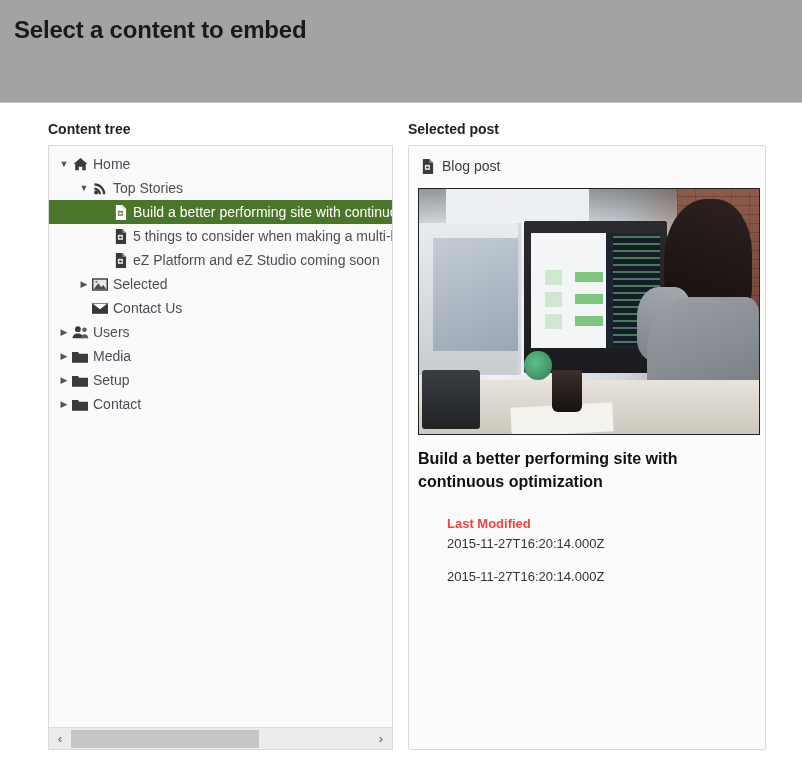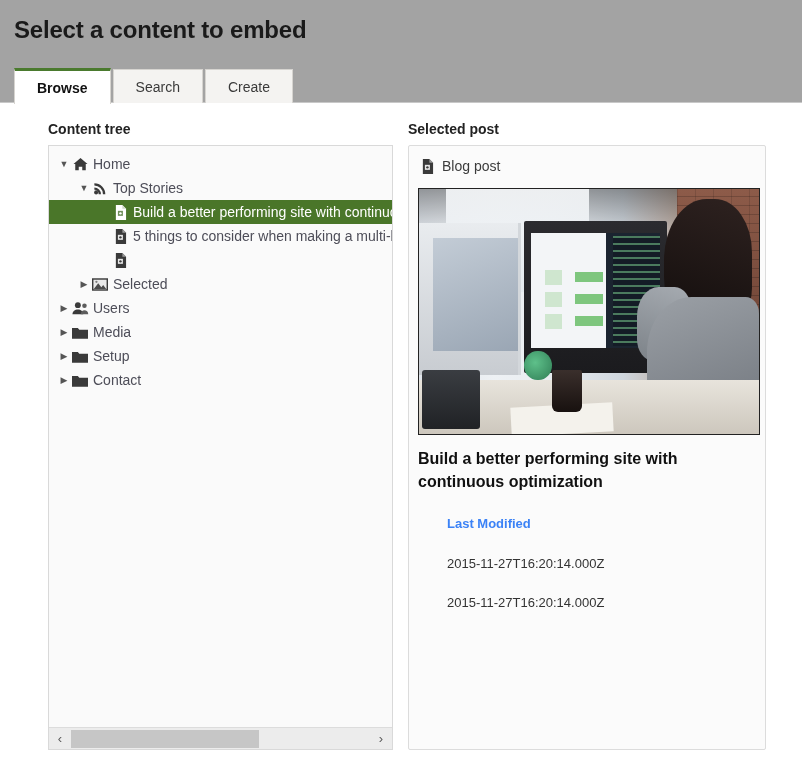--- a/index.html
+++ b/index.html
@@ -243,41 +243,35 @@
     font-size: 16px; font-weight: bold;
     color: #111111;
     line-height: 1.42;
   }
   .meta {
     position: absolute; left: 38px; top: 368px;
     width: 300px;
   }
   .meta-block { margin-bottom: 14px; }
   .meta-key {
-    font-size: 13px; font-weight: bold; color: #3b82f6;
+    font-size: 13px; font-weight: bold; color: #ef4444;
     line-height: 1.5;
   }
   .meta-val {
     font-size: 13px; color: #333333;
     line-height: 1.5;
-    margin-top: 20px;
   }
 </style>
 </head>
 <body>
 
 <div class="window">
 
   <div class="header">
     <div class="header-title">Select a content to embed</div>
-    <div class="tabs">
-      <div class="tab active">Browse</div>
-      <div class="tab">Search</div>
-      <div class="tab">Create</div>
-    </div>
   </div>
 
   <div class="body">
 
     <div class="section-label lbl-tree">Content tree</div>
     <div class="section-label lbl-sel">Selected post</div>
 
     <div class="tree-panel">
       <div class="tree-inner">
 
@@ -332,35 +326,47 @@
         <div class="tree-row d2">
           <span class="twisty empty">▶</span>
           <span class="ticon">
             <svg width="13" height="15" viewBox="0 0 14 16">
               <path fill="#3a3a3a" d="M2 0h7l4 4v12H2z"></path>
               <path fill="#9a9a9a" d="M9 0l4 4H9z"></path>
               <rect x="4.2" y="6.2" width="5.4" height="5.4" fill="#e8e8e8"></rect>
               <circle cx="6.9" cy="8.9" r="1.3" fill="#3a3a3a"></circle>
             </svg>
           </span>
+          <span class="tlabel">eZ Platform and eZ Studio coming soon</span>
         </div>
 
         <div class="tree-row d1">
           <span class="twisty">▶</span>
           <span class="ticon">
             <svg width="16" height="13" viewBox="0 0 18 14">
               <rect x="0" y="0" width="18" height="14" fill="#3a3a3a"></rect>
               <rect x="1.6" y="1.6" width="14.8" height="10.8" fill="#e9e9e9"></rect>
               <path d="M2 12L7 5.5 10.5 10 12.6 7.6 16 12z" fill="#4c4c4c"></path>
               <circle cx="5" cy="4" r="1.3" fill="#7d7d7d"></circle>
             </svg>
           </span>
           <span class="tlabel">Selected</span>
         </div>
 
+        <div class="tree-row d1">
+          <span class="twisty empty">▶</span>
+          <span class="ticon">
+            <svg width="16" height="13" viewBox="0 0 18 14">
+              <rect x="0" y="1" width="18" height="12" fill="#3a3a3a"></rect>
+              <path d="M0.6 1.6L9 8.2l8.4-6.6z" fill="#ffffff"></path>
+              <path d="M0 1l9 7 9-7v1.2L9 9.3 0 2.2z" fill="#3a3a3a"></path>
+            </svg>
+          </span>
+          <span class="tlabel">Contact Us</span>
+        </div>
 
         <div class="tree-row d0">
           <span class="twisty">▶</span>
           <span class="ticon">
             <svg width="17" height="14" viewBox="0 0 18 14">
               <circle cx="6.2" cy="4" r="3.1" fill="#3a3a3a"></circle>
               <path d="M0.5 13.5c0-3.1 2.6-5 5.7-5s5.7 1.9 5.7 5z" fill="#3a3a3a"></path>
               <circle cx="13.2" cy="4.6" r="2.4" fill="#5c5c5c"></circle>
               <path d="M9.2 13.5c0-2.6 1.9-4.2 4-4.2s4 1.6 4 4.2z" fill="#5c5c5c"></path>
             </svg>

